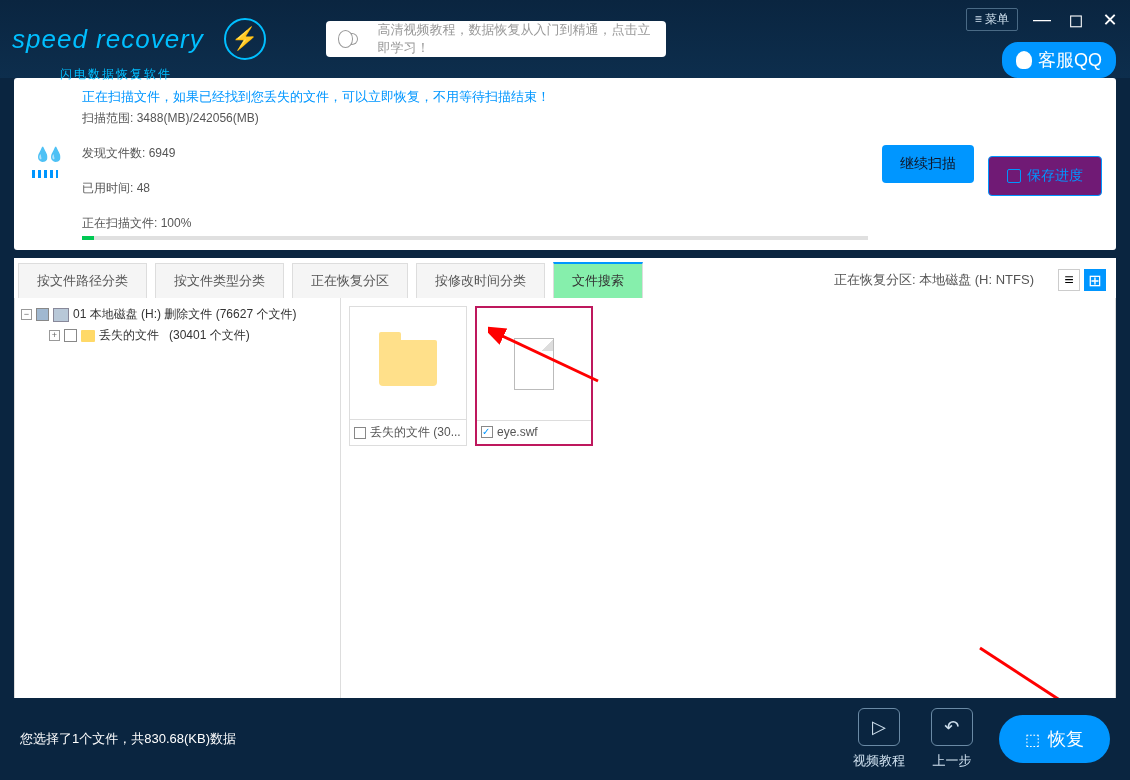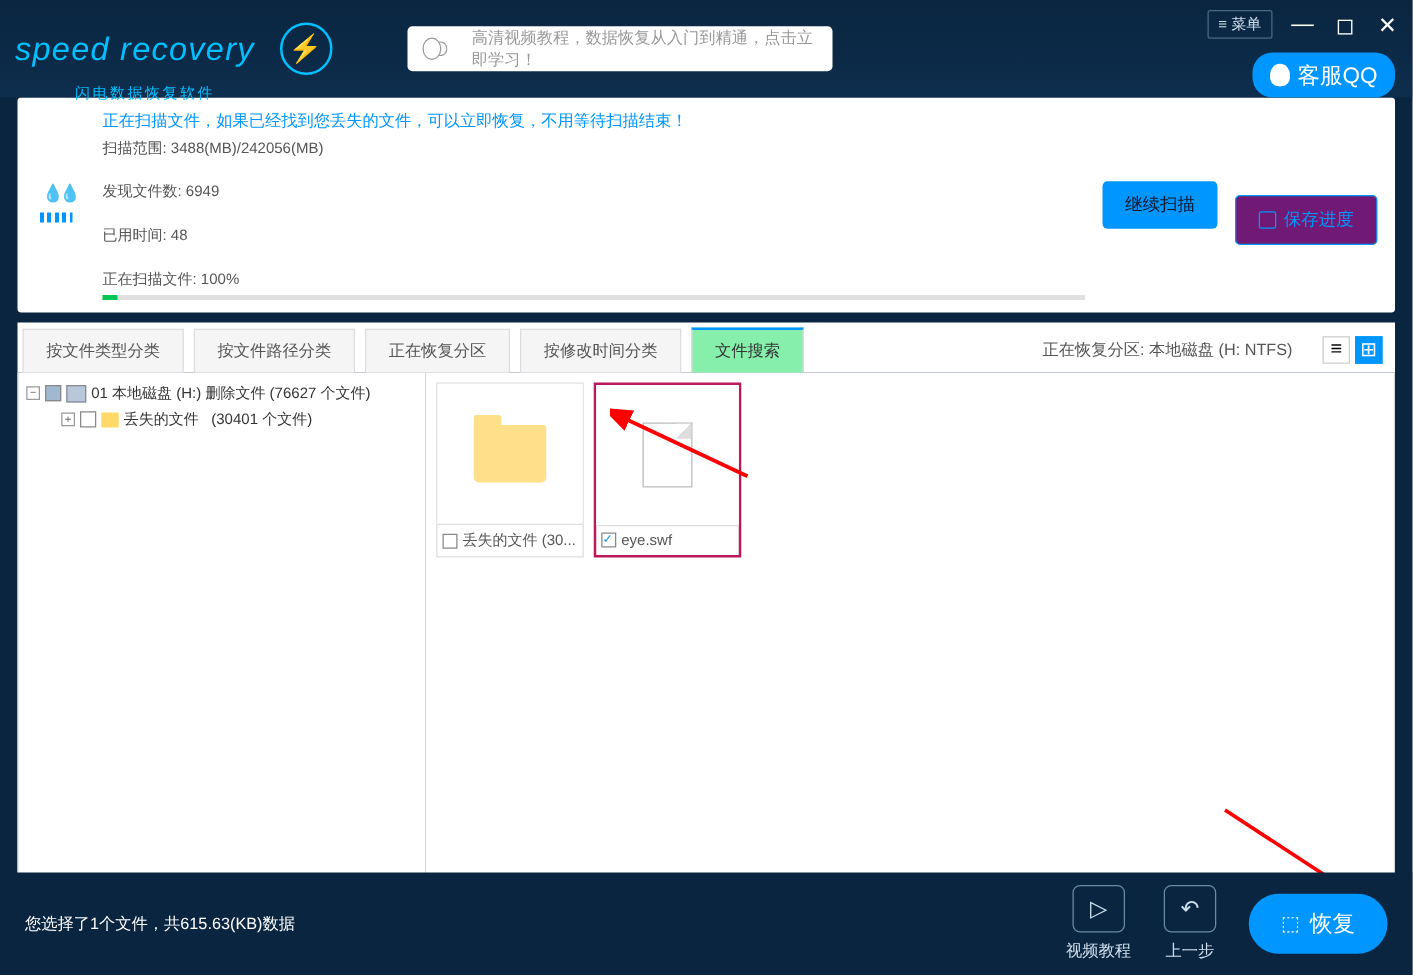--- a/index.html
+++ b/index.html
@@ -131,22 +131,22 @@
     </div>
   </div>
   <div class="action-btn btn-continue">继续扫描</div>
   <div class="action-btn btn-save">
     <span class="save-icon"></span>
     <span>保存进度</span>
   </div>
 </div>
 
 <div class="tabs-row">
+  <div class="tab">按文件路径分类</div>
   <div class="tab">按文件类型分类</div>
-  <div class="tab">按文件路径分类</div>
   <div class="tab">正在恢复分区</div>
   <div class="tab">按修改时间分类</div>
   <div class="tab active">文件搜索</div>
   <div class="partition-info">正在恢复分区: 本地磁盘 (H: NTFS)</div>
   <div class="view-toggle">
     <div class="view-btn">≡</div>
     <div class="view-btn active">⊞</div>
   </div>
 </div>
 
@@ -200,21 +200,21 @@
   <defs>
       <marker id="ah2" markerWidth="10" markerHeight="10" refX="2" refY="3" orient="auto">
         <path d="M0,0 L0,6 L8,3 z" fill="#ff0000"></path>
       </marker>
     </defs>
   <line x1="10" y1="8" x2="105" y2="70" stroke="#ff0000" stroke-width="3" marker-end="url(#ah2)"></line>
 </svg>
 
 <div class="footer">
   <div class="footer-status">
-    <span>您选择了</span><span>1</span><span>个文件，共</span><span>615.63(KB)</span><span>数据</span>
+    <span>您选择了</span><span>1</span><span>个文件，共</span><span>830.68(KB)</span><span>数据</span>
   </div>
   <div class="footer-actions">
     <div class="footer-icon-btn">
       <div class="icon-box">▷</div>
       <span>视频教程</span>
     </div>
     <div class="footer-icon-btn">
       <div class="icon-box">↶</div>
       <span>上一步</span>
     </div>

